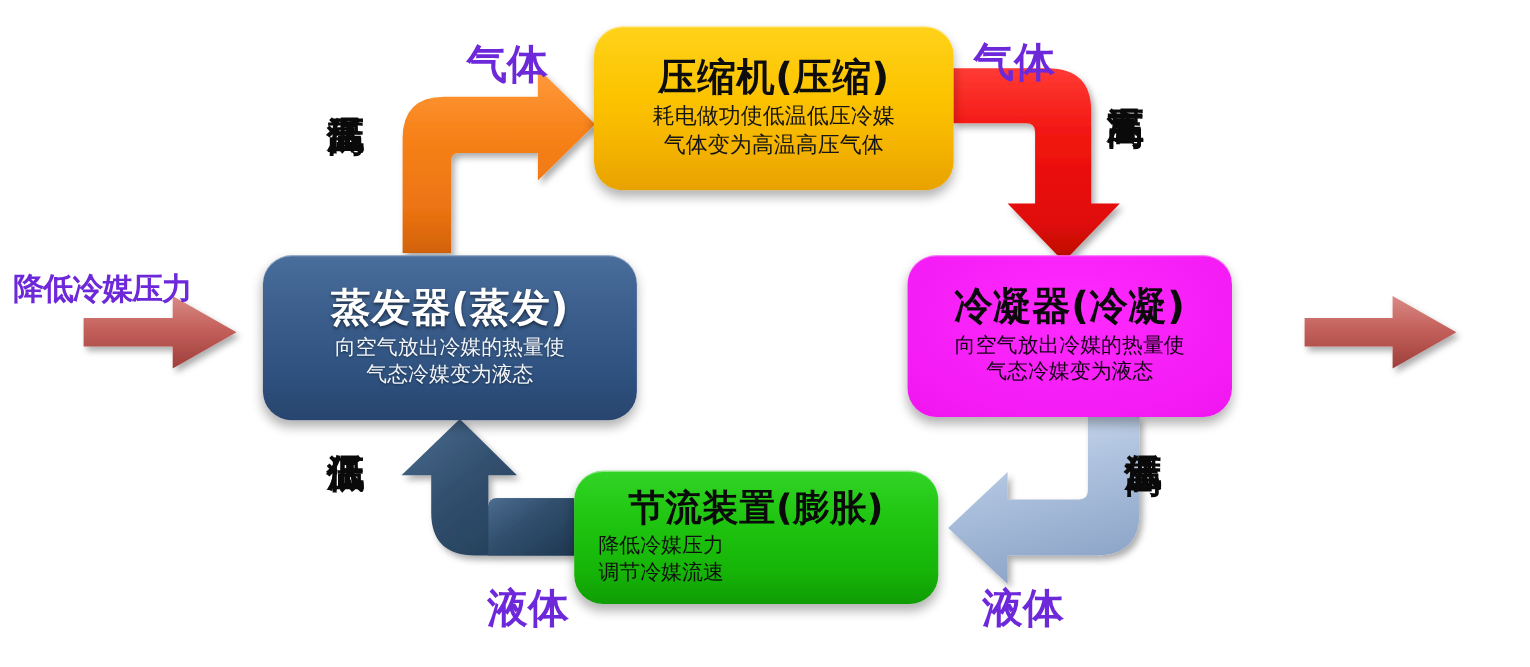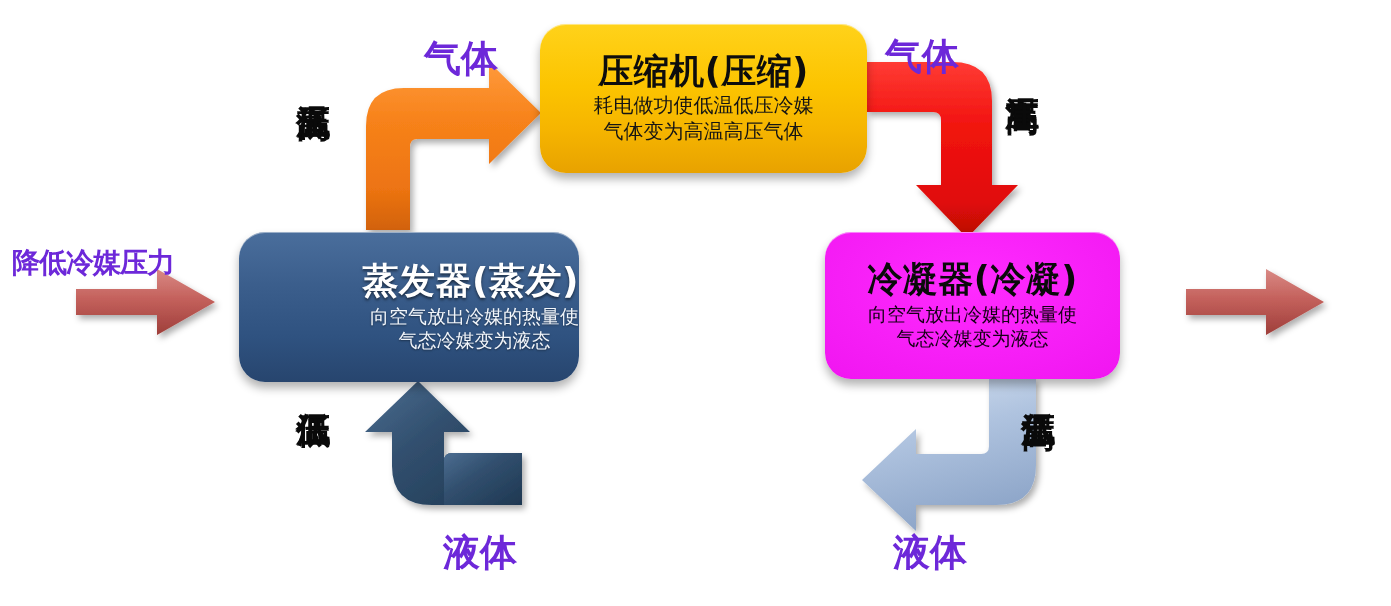--- a/index.html
+++ b/index.html
@@ -49,21 +49,20 @@
     left: 540px; top: 24px; width: 327px; height: 149px;
     background: linear-gradient(180deg, #ffd21a 0%, #fcc400 42%, #f5b400 72%, #e8a200 100%);
   }
   #box-compressor .title { font-size: 35px; color: #0d0d0d; }
   #box-compressor .desc  { font-size: 20px; color: #141414; }
 
   
   #box-evaporator {
     left: 239px; top: 232px; width: 340px; height: 150px;
     background: linear-gradient(180deg, #4a6e9c 0%, #3b5e8c 35%, #2f5280 70%, #27456e 100%);
-    align-items: flex-end;
   }
   #box-evaporator .title { font-size: 36px; color: #ffffff; text-shadow: 0 2px 3px rgba(0,0,0,0.55); }
   #box-evaporator .desc  { font-size: 19px; color: #f2f6fb; text-shadow: 0 1px 2px rgba(0,0,0,0.45); }
 
   
   #box-condenser {
     left: 825px; top: 232px; width: 295px; height: 147px;
     background: radial-gradient(120% 140% at 50% 35%, #ff2bff 0%, #f218f2 55%, #e500e5 100%);
   }
   #box-condenser .title { font-size: 35px; color: #0a0a0a; }
@@ -258,20 +257,25 @@
     <div class="desc">向空气放出冷媒的热量使
 气态冷媒变为液态</div>
   </div>
 
   <div class="box" id="box-condenser">
     <div class="title">冷凝器(冷凝)</div>
     <div class="desc">向空气放出冷媒的热量使
 气态冷媒变为液态</div>
   </div>
 
+  <div class="box" id="box-throttle">
+    <div class="title">节流装置(膨胀)</div>
+    <div class="desc">降低冷媒压力
+调节冷媒流速</div>
+  </div>
 
   <div class="vlabel" id="vl-hot-lowp">高温低压</div>
   <div class="vlabel" id="vl-hot-highp">高温高压</div>
   <div class="vlabel" id="vl-cold-lowp">低温低压</div>
   <div class="vlabel" id="vl-cold-highp">低温高压</div>
 
   <div class="hlabel" id="hl-gas-left">气体</div>
   <div class="hlabel" id="hl-gas-right">气体</div>
   <div class="hlabel" id="hl-liq-left">液体</div>
   <div class="hlabel" id="hl-liq-right">液体</div>

